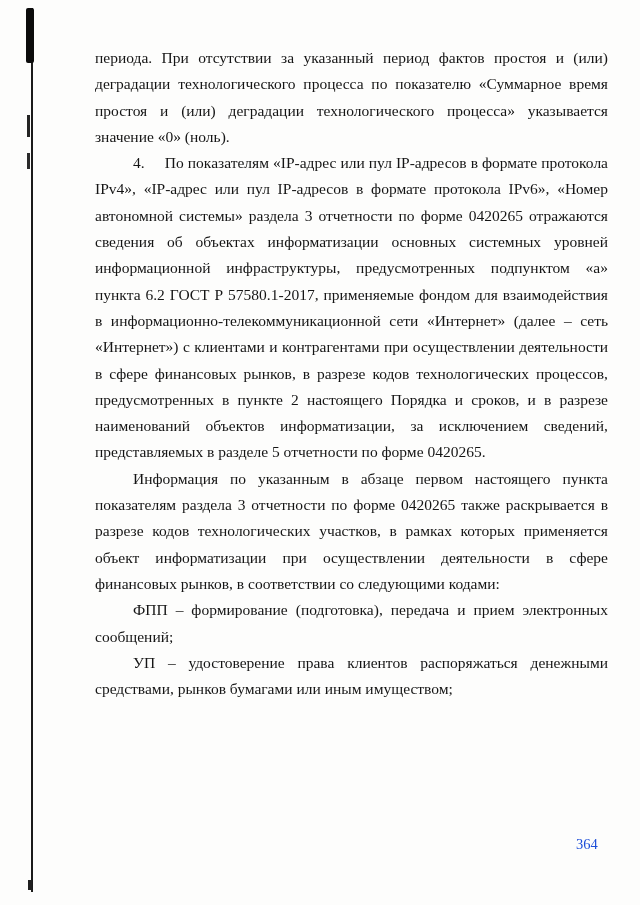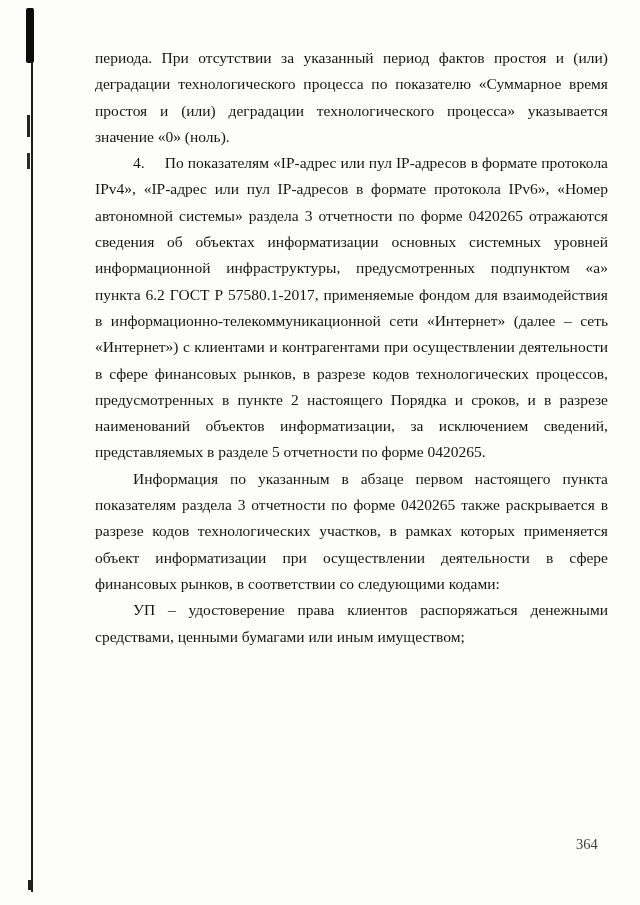--- a/index.html
+++ b/index.html
@@ -75,36 +75,37 @@
     text-indent: 38px;
   }
   .text-block p.no-indent {
     text-indent: 0;
   }
   .page-number {
     position: absolute;
     left: 576px;
     top: 836px;
     font-size: 14.5px;
-    color: #404040;
+    color: #1d4ed8;
   }
 </style>
 </head>
 <body>
 
 <div class="page">
 
   <div class="scan-line"></div>
   <div class="scan-blob-top"></div>
   <div class="scan-dash-1"></div>
   <div class="scan-dash-2"></div>
   <div class="scan-dash-bottom"></div>
 
   <div class="text-block">
     <p class="no-indent">периода. При отсутствии за указанный период фактов простоя и (или) деградации технологического процесса по показателю «Суммарное время простоя и (или) деградации технологического процесса» указывается значение «0» (ноль).</p>
     <p>4.&nbsp;&nbsp;&nbsp;&nbsp;&nbsp;По показателям «IP-адрес или пул IP-адресов в формате протокола IPv4», «IP-адрес или пул IP-адресов в формате протокола IPv6», «Номер автономной системы» раздела 3 отчетности по форме 0420265 отражаются сведения об объектах информатизации основных системных уровней информационной инфраструктуры, предусмотренных подпунктом «а» пункта 6.2 ГОСТ Р 57580.1-2017, применяемые фондом для взаимодействия в информационно-телекоммуникационной сети «Интернет» (далее – сеть «Интернет») с клиентами и контрагентами при осуществлении деятельности в сфере финансовых рынков, в разрезе кодов технологических процессов, предусмотренных в пункте 2 настоящего Порядка и сроков, и в разрезе наименований объектов информатизации, за исключением сведений, представляемых в разделе 5 отчетности по форме 0420265.</p>
     <p>Информация по указанным в абзаце первом настоящего пункта показателям раздела 3 отчетности по форме 0420265 также раскрывается в разрезе кодов технологических участков, в рамках которых применяется объект информатизации при осуществлении деятельности в сфере финансовых рынков, в соответствии со следующими кодами:</p>
-    <p>УП – удостоверение права клиентов распоряжаться денежными средствами, ценными бумагами или иным имуществом;</p>
+    <p>ФПП – формирование (подготовка), передача и прием электронных сообщений;</p>
+    <p>УП – удостоверение права клиентов распоряжаться денежными средствами, рынков бумагами или иным имуществом;</p>
   </div>
 
   <div class="page-number">364</div>
 
 </div>
 
 </body></html>

